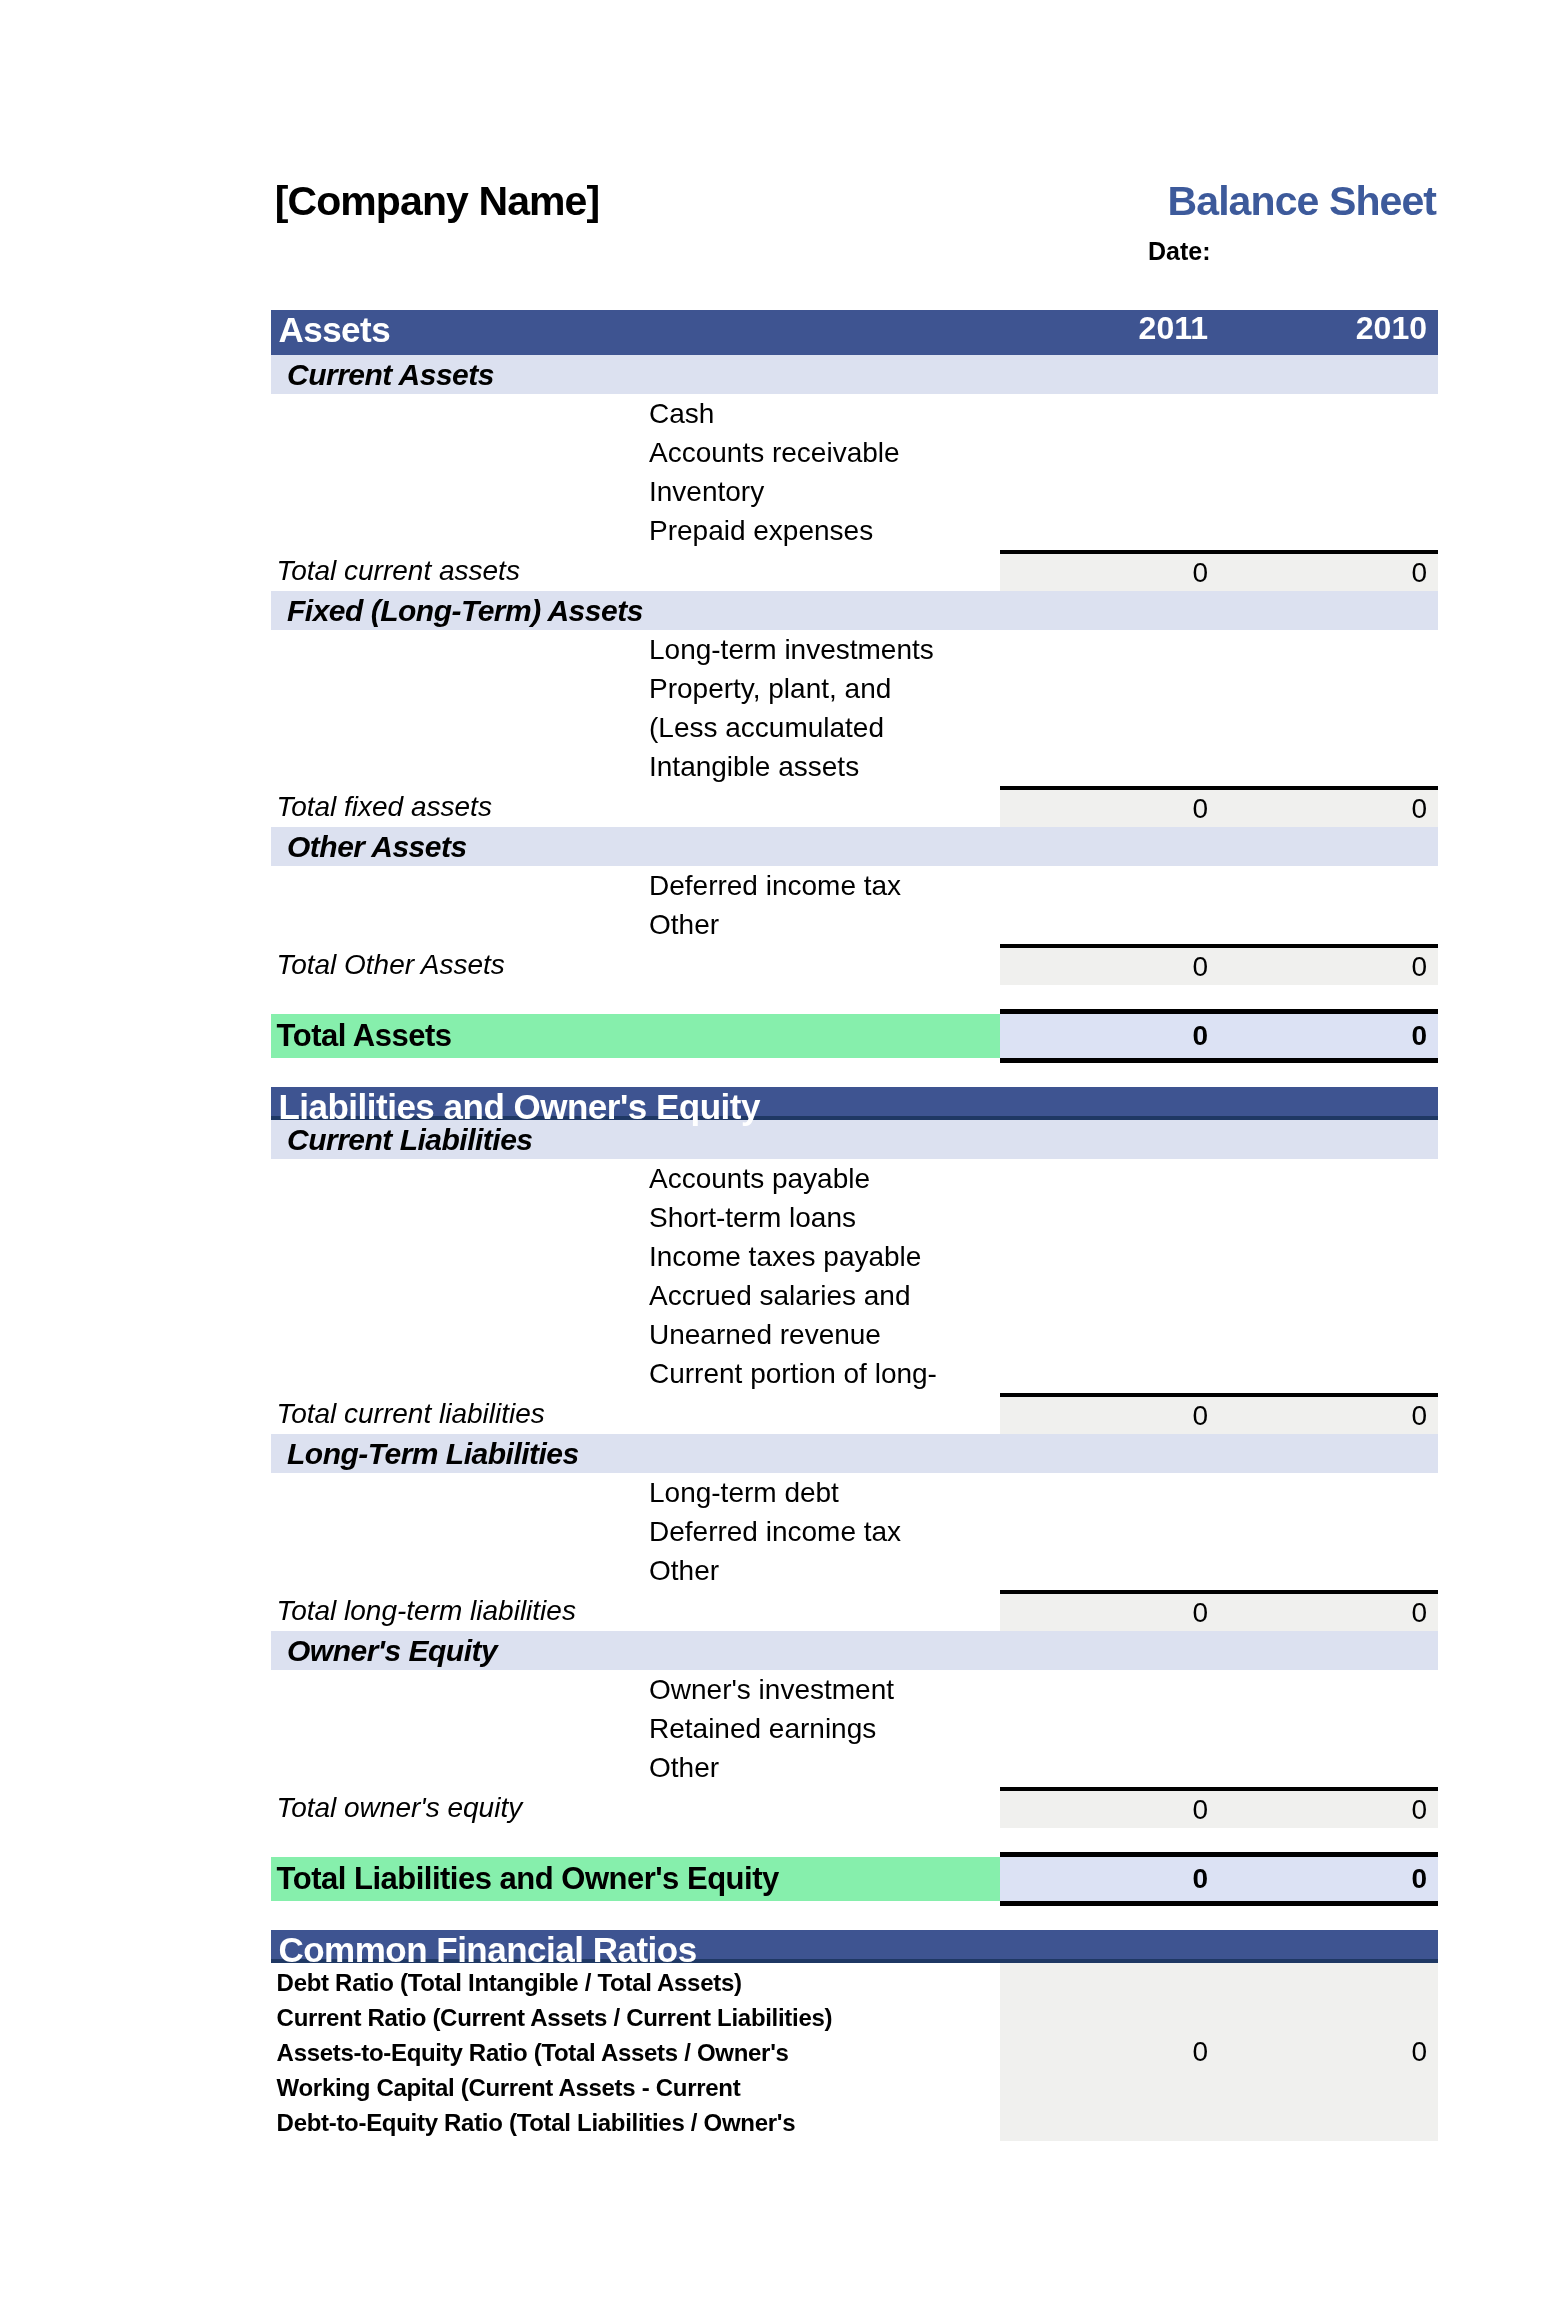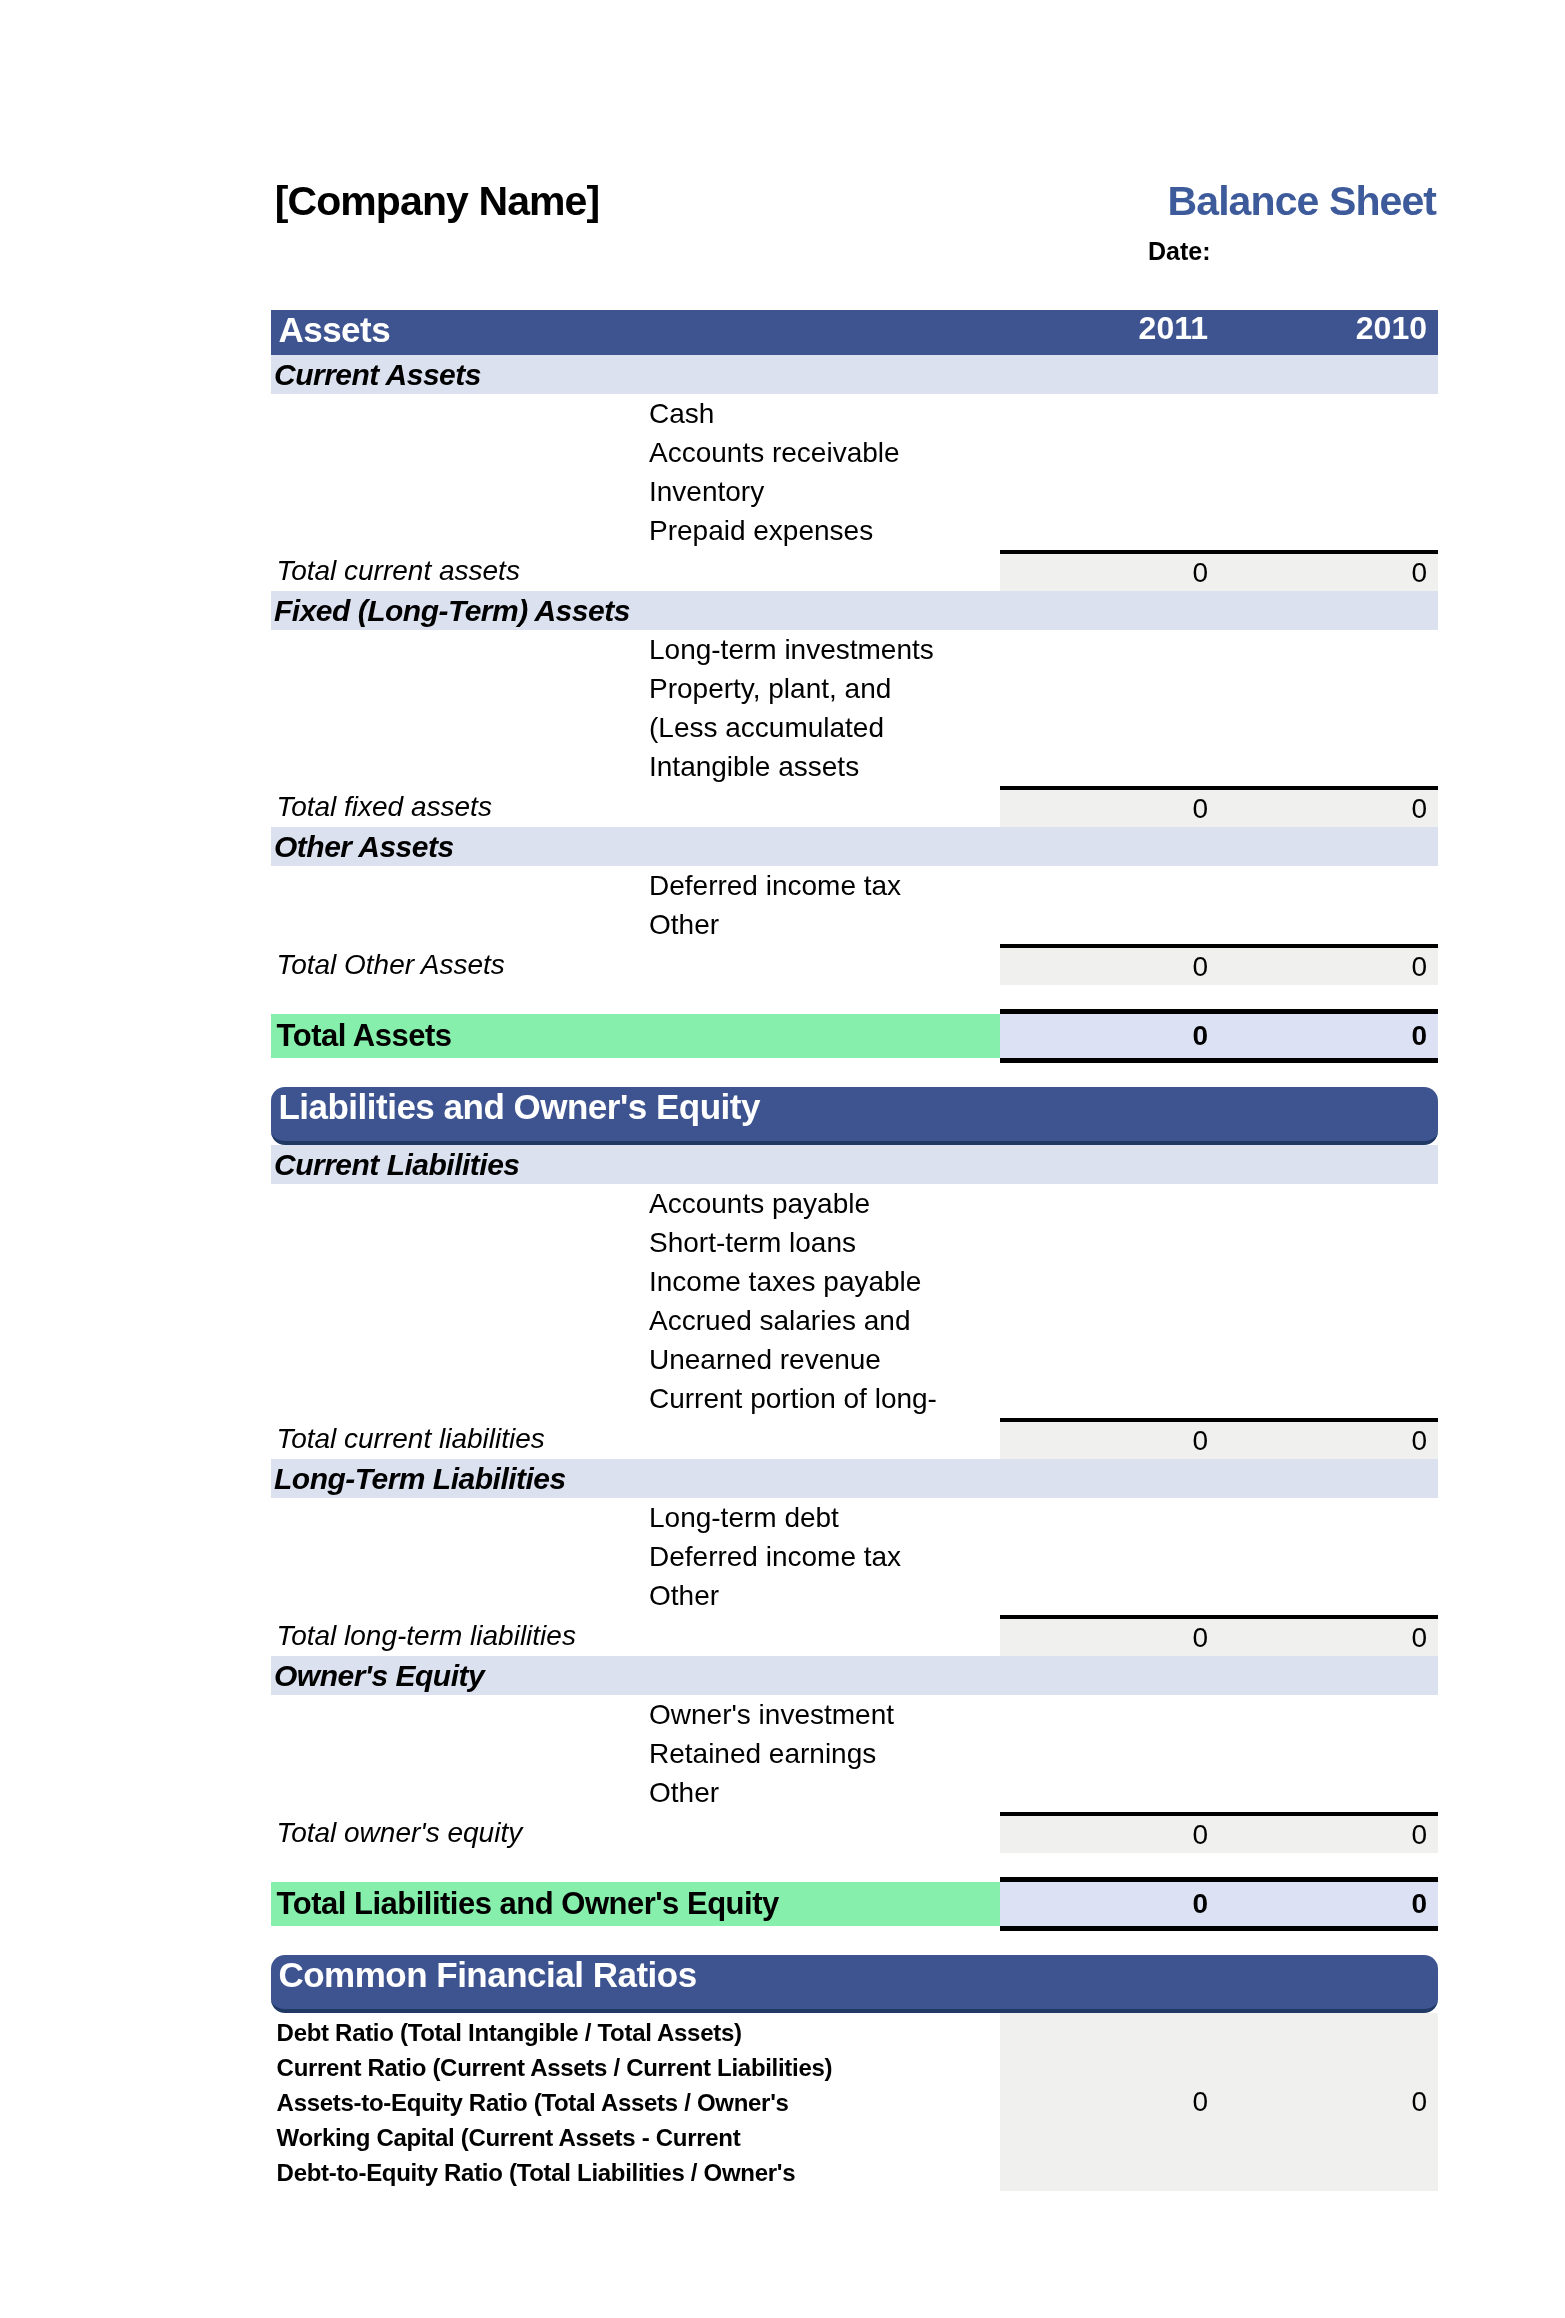--- a/index.html
+++ b/index.html
@@ -12,29 +12,29 @@
   .brand-row { display:flex; justify-content:space-between; align-items:baseline; padding:0 1.9px 0 3.7px; }
   .company { font-size:41px; font-weight:bold; letter-spacing:-0.9px; }
   .doc-title { font-size:41px; font-weight:bold; color:#3D5A9B; letter-spacing:-0.9px; }
   .date-row { margin-top:11px; height:30px; display:flex; align-items:center; }
   .date-label { margin-left:877px; font-size:25px; font-weight:bold; }
   .date-value { display:inline-block; width:204px; height:28px; }
   .pre-table-gap { height:44px; }
 
   
   .bar { height:45px; background:#3E5491; display:flex; align-items:flex-start; }
-  .bar.dark-edge { height:58px; border-bottom:4.6px solid #1F3864;border-radius:14px; }
+  .bar.dark-edge { height:33px; border-bottom:4.6px solid #1F3864; }
   .bar-title { flex:1; color:#ffffff; font-size:35px; font-weight:bold; padding-left:7.4px; letter-spacing:-0.5px; }
   .yr { color:#ffffff; font-size:32px; font-weight:bold; text-align:right; }
 
   
   .yr1 { width:221px; padding-right:13px; }
   .yr2 { width:217px; padding-right:11px; }
 
-  .section-row { height:39px; background:#DCE1F0; display:flex; align-items:center; padding-left:3px;
+  .section-row { height:39px; background:#DCE1F0; display:flex; align-items:center; padding-left:16px;
                  font-size:30px; font-weight:bold; font-style:italic; letter-spacing:-0.5px; }
 
   .item-row { height:39px; display:flex; align-items:center; }
   .item-label { padding-left:378px; font-size:28px; }
 
   .total-row { height:41px; display:flex; }
   .total-label { flex:1; display:flex; align-items:center; padding-left:5.6px; font-size:28px; font-style:italic;text-align:right; }
   .tvalues { width:438px; background:#F0F0EE; border-top:4.6px solid #000; display:flex; align-items:center; }
   .vc { font-size:28px; text-align:right; }
   .vc1 { width:221px; padding-right:13px; }

